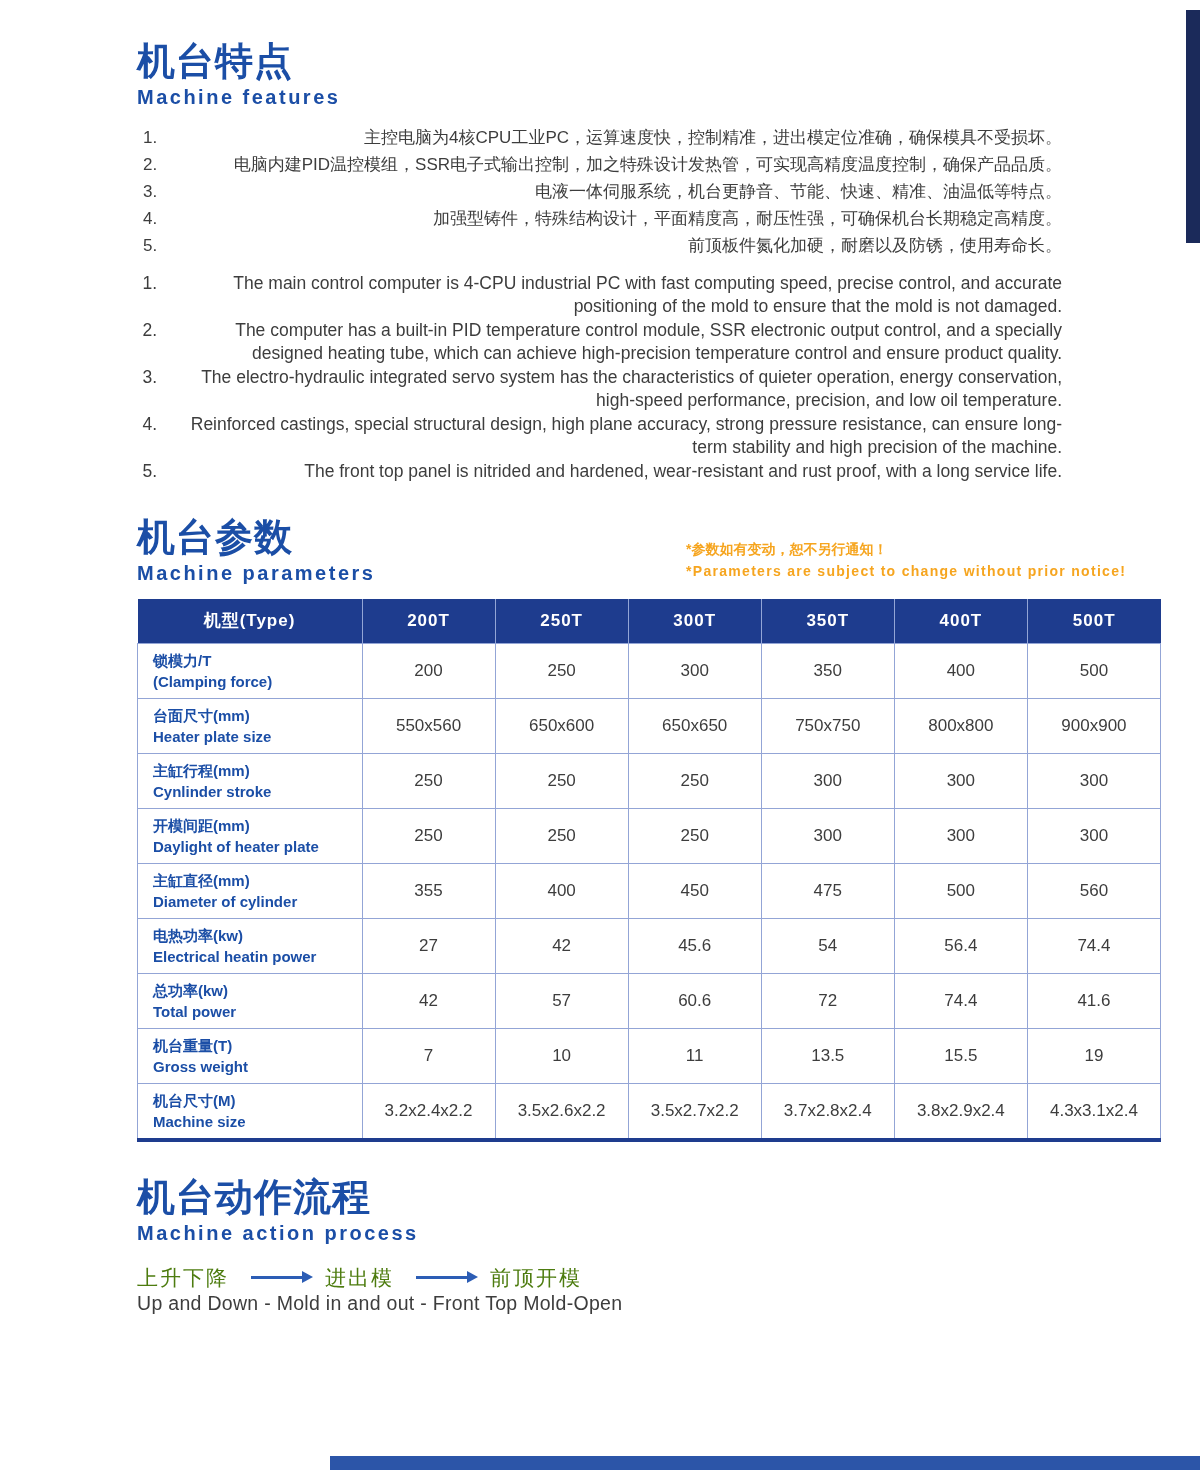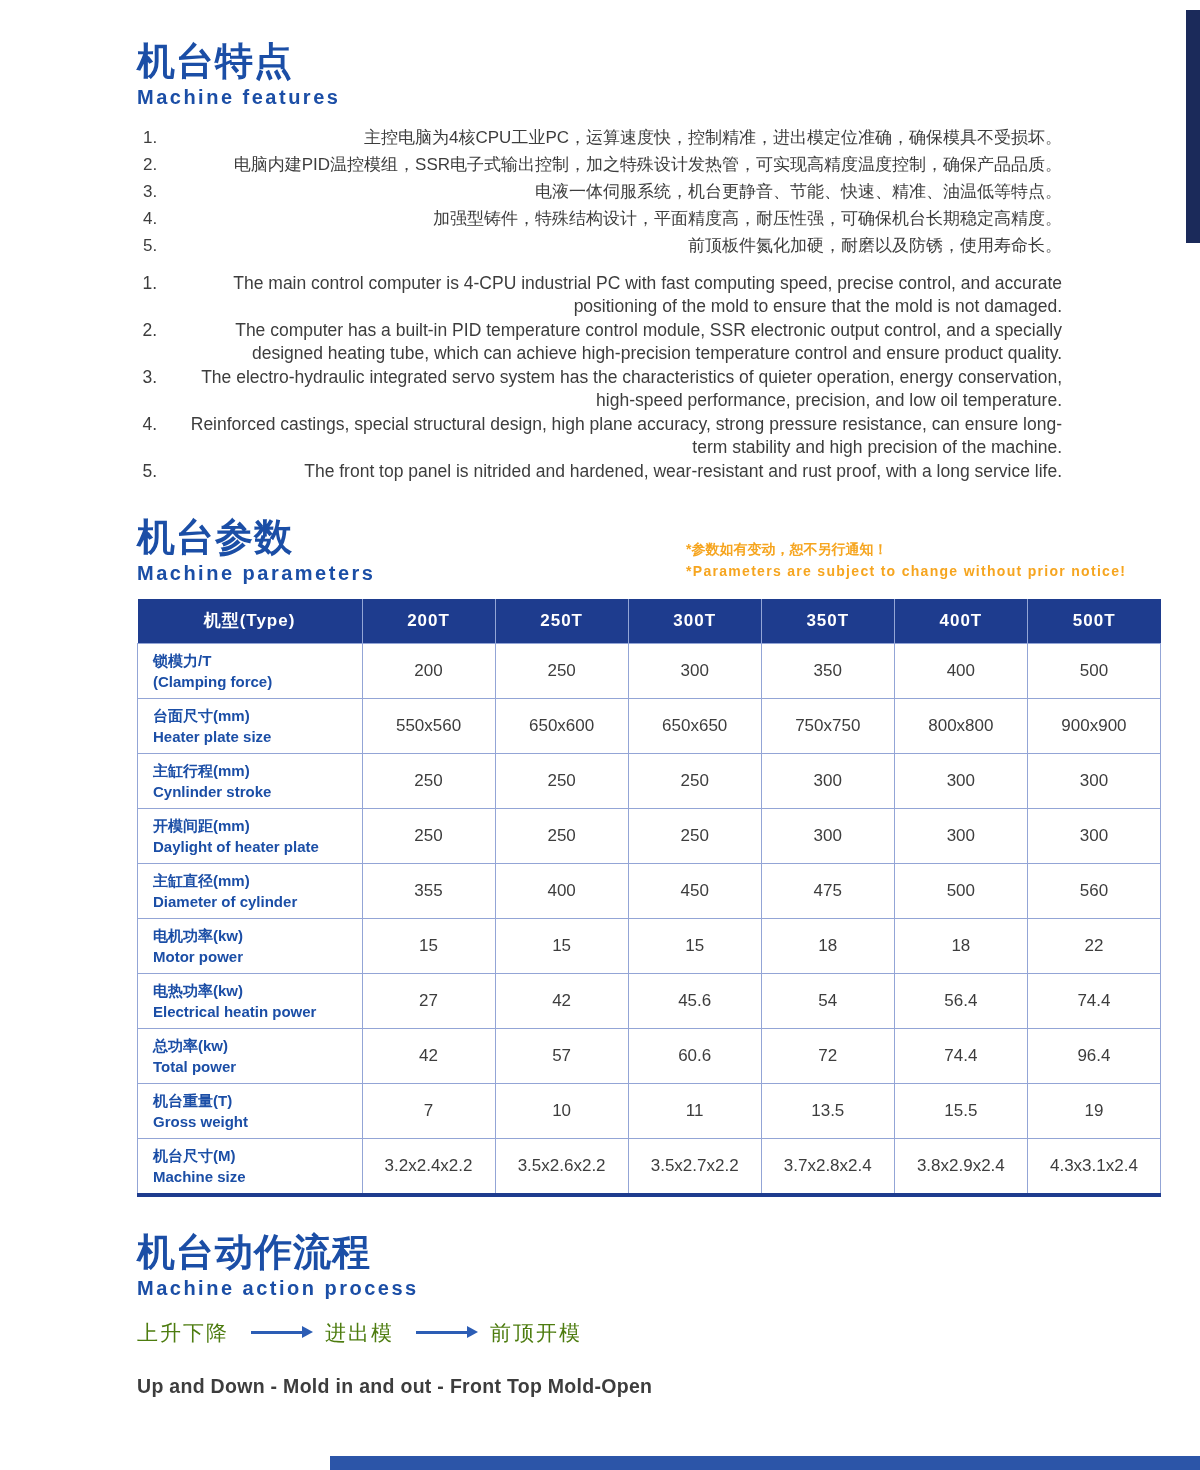--- a/index.html
+++ b/index.html
@@ -35,21 +35,21 @@
                       font-size:15px;line-height:21px;}
 
   
   .sec3{margin-top:34px;}
   .flow{margin-top:19px;font-size:21px;color:#4d7c0f;display:flex;align-items:center;letter-spacing:2px;}
   .flow-arrow{display:inline-block;position:relative;width:52px;height:3px;
               background:#2c5db5;margin:0 22px;}
   .flow-arrow:after{content:"";position:absolute;right:-10px;top:-5px;
               border-left:11px solid #2c5db5;border-top:6.5px solid transparent;
               border-bottom:6.5px solid transparent;}
-  .flow-en{margin-top:28px;font-size:19.5px;color:#3d3d3d;letter-spacing:0.3px;font-weight:bold;}
+  .flow-en{margin-top:0;font-size:19.5px;color:#3d3d3d;letter-spacing:0.3px;}
 
   
   .right-bar{position:absolute;top:10px;right:0;width:14px;height:233px;background:#1b2a5a;}
   .bottom-bar{position:absolute;bottom:0;right:0;left:330px;height:14px;background:#2c55a8;}
 </style>
 </head>
 <body>
 
 <div class="right-bar"></div>
 <div class="bottom-bar"></div>
@@ -138,45 +138,36 @@
           <tr>
             <td class="lbl">主缸直径(mm)<br>Diameter of cylinder</td>
             <td>355</td>
             <td>400</td>
             <td>450</td>
             <td>475</td>
             <td>500</td>
             <td>560</td>
           </tr>
           <tr>
-            <td class="lbl">电机功率(kw)<br>Motor power</td>
-            <td>15</td>
-            <td>15</td>
-            <td>15</td>
-            <td>18</td>
-            <td>18</td>
-            <td>22</td>
-          </tr>
-          <tr>
             <td class="lbl">电热功率(kw)<br>Electrical heatin power</td>
             <td>27</td>
             <td>42</td>
             <td>45.6</td>
             <td>54</td>
             <td>56.4</td>
             <td>74.4</td>
           </tr>
           <tr>
             <td class="lbl">总功率(kw)<br>Total power</td>
             <td>42</td>
             <td>57</td>
             <td>60.6</td>
             <td>72</td>
             <td>74.4</td>
-            <td>96.4</td>
+            <td>41.6</td>
           </tr>
           <tr>
             <td class="lbl">机台重量(T)<br>Gross weight</td>
             <td>7</td>
             <td>10</td>
             <td>11</td>
             <td>13.5</td>
             <td>15.5</td>
             <td>19</td>
           </tr>

